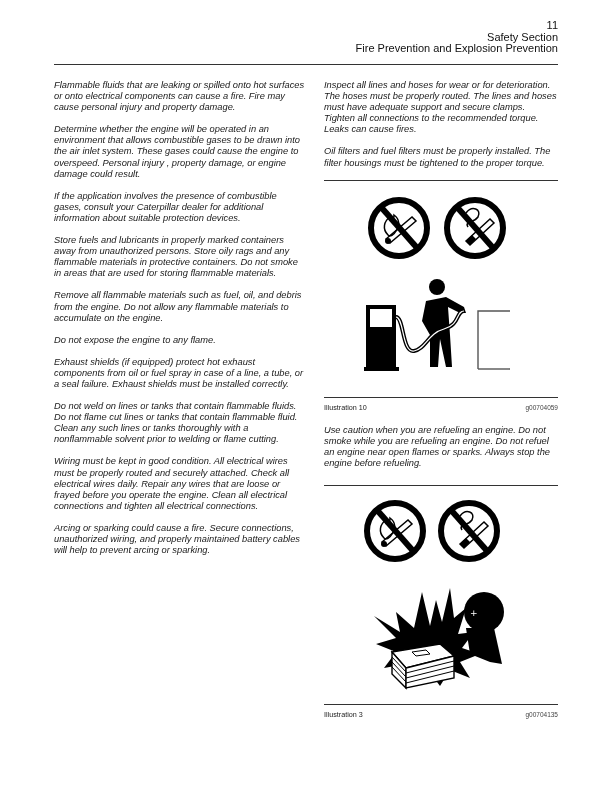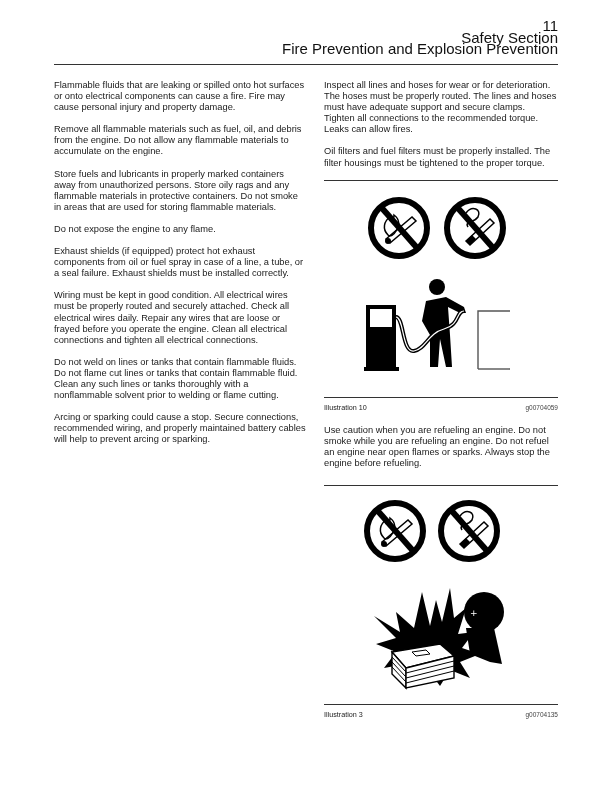--- a/index.html
+++ b/index.html
@@ -1,55 +1,57 @@
 <!DOCTYPE html>
 <html><head>
 <meta charset="utf-8">
 <style>
   html, body { margin: 0; padding: 0; background: #ffffff; }
   body { width: 612px; height: 792px; position: relative; overflow: hidden;
          font-family: "Liberation Sans", sans-serif; color: #1a1a1a; }
   .header { position: absolute; right: 54px; top: 20px; text-align: right;
-            font-size: 15px; line-height: 11.6px; color: #111; }
+            font-size: 11px; line-height: 11.6px; color: #111; }
   .header-rule { position: absolute; left: 54px; right: 54px; top: 64px;
                  border-top: 1.2px solid #333; }
   .col { position: absolute; top: 80px; font-size: 9.3px; line-height: 11.1px; color: #1a1a1a; }
   .col-left { left: 54px; width: 252px; }
   .col-right { left: 324px; width: 234px; }
-  .col p { margin: 0 0 11px 0; }
+  .col p { margin: 0 0 11px 0; font-style: italic; }
   .rule { border-top: 1.2px solid #333; margin: 0; }
   .illus { position: relative; height: 216px; }
   .caption { display: flex; justify-content: space-between; align-items: flex-end;
              padding-top: 4px; font-size: 7.2px; color: #222; }
   .caption .code { font-size: 6.5px; color: #444; }
   svg { display: block; }
 </style>
 </head>
 <body>
 
 <div class="header">
   <div>11</div>
   <div>Safety Section</div>
   <div>Fire Prevention and Explosion Prevention</div>
 </div>
 <div class="header-rule"></div>
 
 <div class="col col-left">
   <p>Flammable fluids that are leaking or spilled onto hot surfaces or onto electrical components can cause a fire. Fire may cause personal injury and property damage.</p>
+  <p>Determine whether the engine will be operated in an environment that allows combustible gases to be drawn into the air inlet system. These gases could cause the engine to overspeed. Personal injury , property damage, or engine damage could result.</p>
+  <p>If the application involves the presence of combustible gases, consult your Caterpillar dealer for additional information about suitable protection devices.</p>
+  <p>Store fuels and lubricants in properly marked containers away from unauthorized persons. Store oily rags and any flammable materials in protective containers. Do not smoke in areas that are used for storing flammable materials.</p>
   <p>Remove all flammable materials such as fuel, oil, and debris from the engine. Do not allow any flammable materials to accumulate on the engine.</p>
-  <p>Store fuels and lubricants in properly marked containers away from unauthorized persons. Store oily rags and any flammable materials in protective containers. Do not smoke in areas that are used for storing flammable materials.</p>
   <p>Do not expose the engine to any flame.</p>
   <p>Exhaust shields (if equipped) protect hot exhaust components from oil or fuel spray in case of a line, a tube, or a seal failure. Exhaust shields must be installed correctly.</p>
+  <p>Do not weld on lines or tanks that contain flammable fluids. Do not flame cut lines or tanks that contain flammable fluid. Clean any such lines or tanks thoroughly with a nonflammable solvent prior to welding or flame cutting.</p>
   <p>Wiring must be kept in good condition. All electrical wires must be properly routed and securely attached. Check all electrical wires daily. Repair any wires that are loose or frayed before you operate the engine. Clean all electrical connections and tighten all electrical connections.</p>
-  <p>Do not weld on lines or tanks that contain flammable fluids. Do not flame cut lines or tanks that contain flammable fluid. Clean any such lines or tanks thoroughly with a nonflammable solvent prior to welding or flame cutting.</p>
-  <p>Arcing or sparking could cause a stop. Secure connections, recommended wiring, and properly maintained battery cables will help to prevent arcing or sparking.</p>
+  <p>Arcing or sparking could cause a fire. Secure connections, unauthorized wiring, and properly maintained battery cables will help to prevent arcing or sparking.</p>
 </div>
 
 <div class="col col-right">
-  <p>Inspect all lines and hoses for wear or for deterioration. The hoses must be properly routed. The lines and hoses must have adequate support and secure clamps. Tighten all connections to the recommended torque. Leaks can allow fires.</p>
+  <p>Inspect all lines and hoses for wear or for deterioration. The hoses must be properly routed. The lines and hoses must have adequate support and secure clamps. Tighten all connections to the recommended torque. Leaks can cause fires.</p>
   <p style="">Oil filters and fuel filters must be properly installed. The filter housings must be tightened to the proper torque.</p>
 
   <div class="rule"></div>
   <div class="illus">
 
     <svg style="position:absolute;left:42px;top:14px" width="66" height="66" viewBox="0 0 66 66">
       <circle cx="33" cy="33" r="28" fill="none" stroke="#000" stroke-width="6"></circle>
       <path d="M20 44 L46 22 L50 26 L24 48 Z" fill="none" stroke="#000" stroke-width="1.5"></path>
       <path d="M22 40 C16 34 18 26 24 22 C22 28 28 26 28 20 C34 24 34 32 30 36 C28 40 24 42 22 40 Z" fill="none" stroke="#000" stroke-width="1.5"></path>
       <circle cx="22" cy="46" r="3" fill="#000"></circle>

